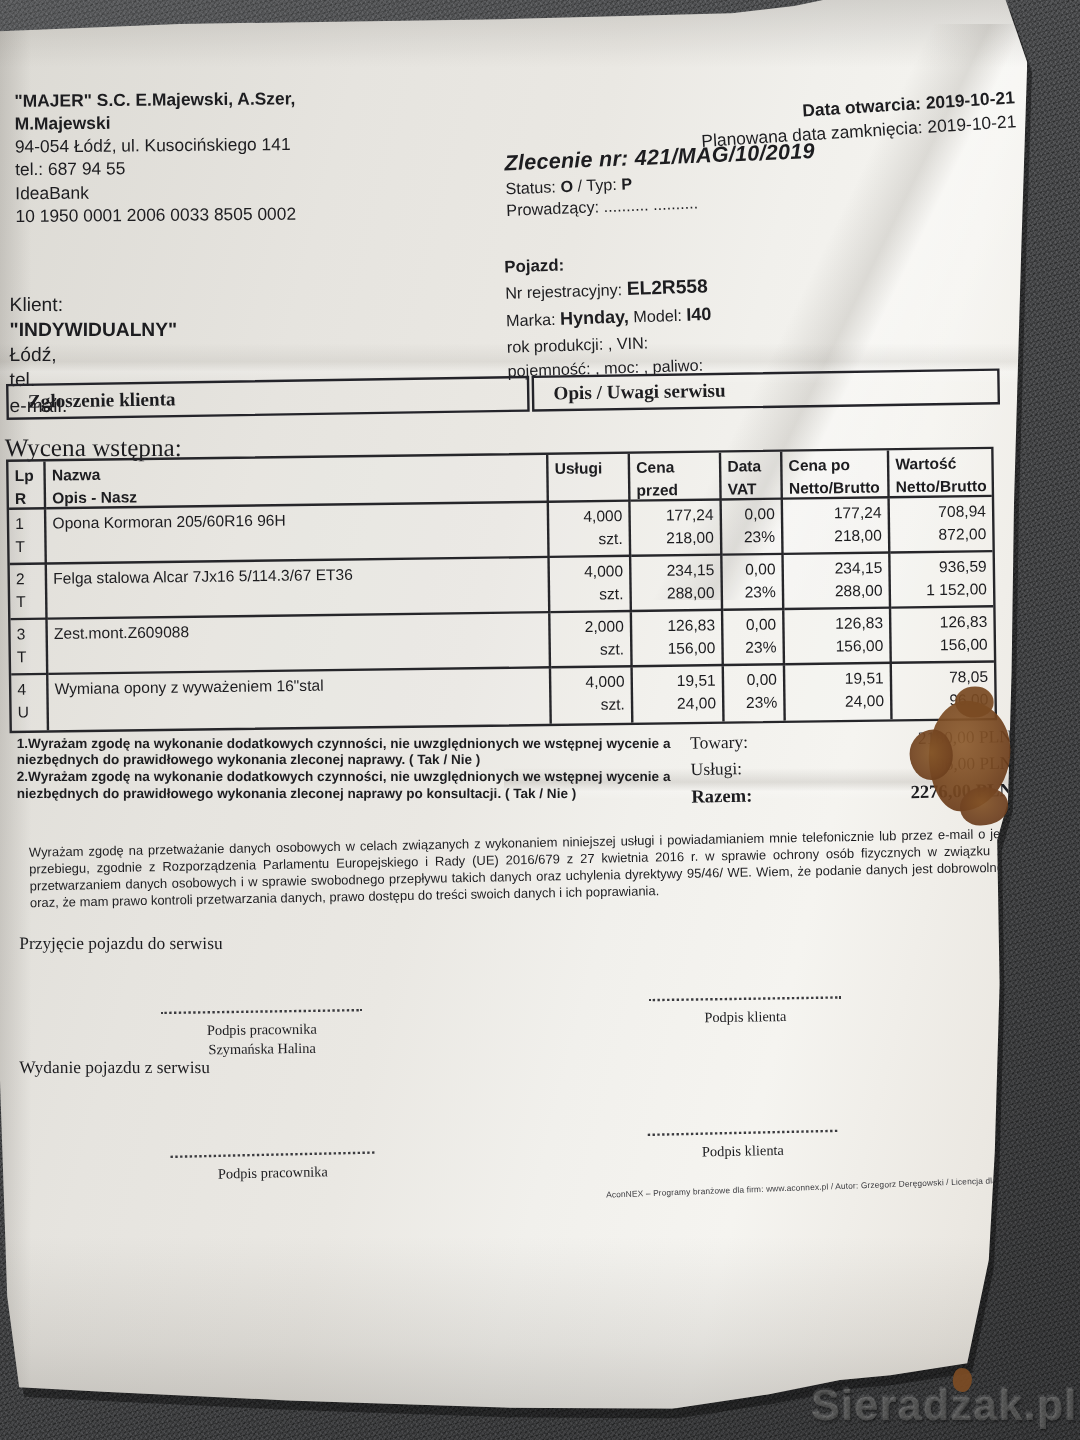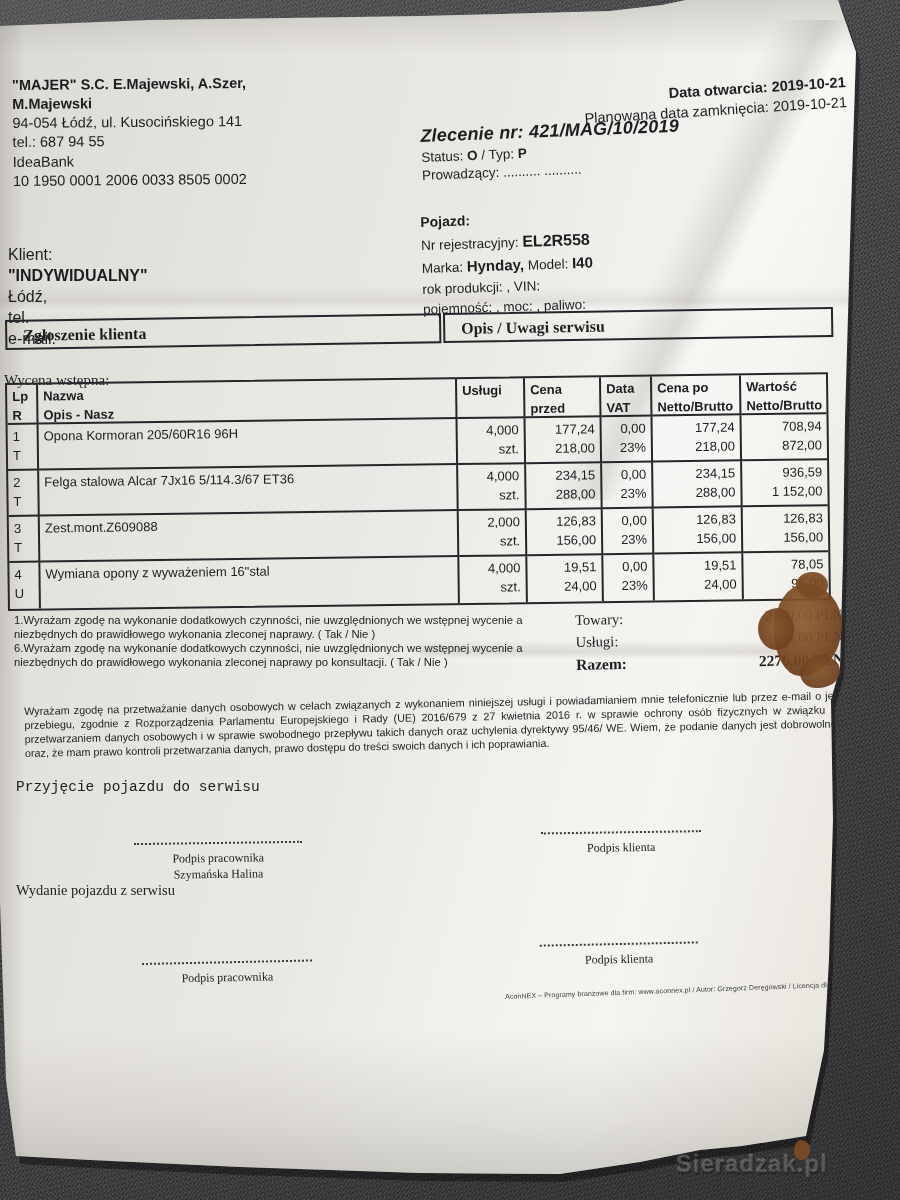--- a/index.html
+++ b/index.html
@@ -59,35 +59,35 @@
   .vehicle{left:420px;top:212px;transform:rotate(-1.8deg);transform-origin:0 0;font-size:13.5px;line-height:1.5;}
   .vehicle .reg{font-size:16px;}
   .vehicle .mk{font-size:15px;}
 
   .secbar{left:5px;top:320px;width:828px;height:30px;display:flex;transform:rotate(-0.9deg);transform-origin:0 0;}
   .seccell{border:2.5px solid #24242a;height:30px;line-height:27px;box-sizing:border-box;
     font-family:"Liberation Serif",serif;font-weight:bold;font-size:16px;padding-left:16px;}
   .seccell.left{width:436px;margin-right:2px;}
   .seccell.right{flex:1;}
 
-  .estimate-title{left:4px;top:372px;font-family:"Liberation Serif",serif;font-size:15px;}
+  .estimate-title{left:4px;top:361px;font-family:"Liberation Serif",serif;font-size:21px;}
 
   .wtable{left:5px;top:383px;width:823px;display:grid;
     grid-template-columns:31px 419px 68px 76px 51px 89px 1fr;
     border:2px solid #26262a;box-sizing:border-box;
     transform:rotate(-0.75deg);transform-origin:0 0;background:rgba(255,255,255,0.08);}
   .tc{border-right:2px solid #26262a;border-bottom:2px solid #26262a;box-sizing:border-box;
     padding:2px 5px;font-size:13px;line-height:19px;white-space:pre-line;overflow:hidden;}
   .tc.last{border-right:none;}
   .tc.hdr{font-weight:bold;height:40px;}
   .tc.body{height:46px;}
   .tc.num{text-align:right;}
   .tc.nobot{border-bottom:none;}
 
-  .terms{left:14px;top:613px;width:558px;font-size:11.3px;line-height:1.24;}
+  .terms{left:14px;top:613px;width:558px;font-size:11.3px;line-height:1.24;font-weight:bold;}
   .totals{left:575px;top:612px;width:268px;transform:rotate(-1.2deg);transform-origin:0 0;
     font-family:"Liberation Serif",serif;font-size:14.5px;}
   .trow{display:flex;justify-content:space-between;margin-bottom:5px;}
   .trow.total{font-weight:bold;font-size:15.5px;}
 
   .gdpr{left:24px;top:704px;width:812px;font-size:10.8px;line-height:1.3;text-align:justify;transform:rotate(-1.1deg);transform-origin:0 0;}
 
   .handover-title{font-family:"Liberation Serif",serif;font-size:14.5px;}
   .sigwrap{left:0;top:0;width:860px;}
   .siggroup{position:absolute;text-align:center;}
@@ -102,21 +102,21 @@
     background:radial-gradient(ellipse at 42% 38%, #8d5c2f 0%, #7a4a22 48%, #643618 85%);}
   .st-l1{left:758px;top:608px;width:36px;height:42px;border-radius:55% 45% 50% 50%/48% 52% 48% 52%;
     background:radial-gradient(ellipse at 50% 45%, #855629 0%, #744521 60%, #5f3416 95%);}
   .st-l2{left:800px;top:656px;width:40px;height:32px;border-radius:50% 50% 58% 42%/55% 45% 52% 48%;
     background:radial-gradient(ellipse at 45% 40%, #835327 0%, #6e4020 65%, #5a3114 95%);}
   .st-l3{left:796px;top:572px;width:32px;height:26px;border-radius:52% 48% 50% 50%/50% 50% 48% 52%;
     background:#7a4a22;}
   .st-speck{left:794px;top:1140px;width:16px;height:20px;border-radius:45% 55% 50% 50%/52% 48% 55% 45%;
     background:#7c4b23;}
 
-  .watermark{position:absolute;left:676px;top:1150px;font-size:24px;font-weight:bold;
+  .watermark{position:absolute;left:676px;top:1150px;font-size:36px;font-weight:bold;
     color:rgba(224,224,221,0.20);letter-spacing:1px;
     text-shadow:1px 2px 2px rgba(0,0,0,0.35), -1px -1px 1px rgba(255,255,255,0.10);}
 </style>
 </head>
 <body>
 
 <div id="stage">
 
   <div class="carpet"></div>
   <div class="carpet-shade"></div>
@@ -241,41 +241,41 @@
       <div class="tc body num nobot">0,00
 23%</div>
       <div class="tc body num nobot">19,51
 24,00</div>
       <div class="tc body num nobot last">78,05
 96,00</div>
     </div>
 
     <div class="abs terms">
       <div>1.Wyrażam zgodę na wykonanie dodatkowych czynności, nie uwzględnionych we wstępnej wycenie a niezbędnych do prawidłowego wykonania zleconej naprawy. ( Tak / Nie )</div>
-      <div>6.Wyrażam zgodę na wykonanie dodatkowych czynności, nie uwzględnionych we wstępnej wycenie a niezbędnych do prawidłowego wykonania zleconej naprawy po konsultacji. ( Tak / Nie )</div>
+      <div>2.Wyrażam zgodę na wykonanie dodatkowych czynności, nie uwzględnionych we wstępnej wycenie a niezbędnych do prawidłowego wykonania zleconej naprawy po konsultacji. ( Tak / Nie )</div>
     </div>
 
     <div class="abs totals">
       <div class="trow">
         <span>Towary:</span>
         <span>2180,00 PLN</span>
       </div>
       <div class="trow">
         <span>Usługi:</span>
         <span>96,00 PLN</span>
       </div>
       <div class="trow total">
         <span>Razem:</span>
         <span>2276,00 PLN</span>
       </div>
     </div>
 
     <div class="abs gdpr">Wyrażam zgodę na przetważanie danych osobowych w celach związanych z wykonaniem niniejszej usługi i powiadamianiem mnie telefonicznie lub przez e-mail o jej przebiegu, zgodnie z Rozporządzenia Parlamentu Europejskiego i Rady (UE) 2016/679 z 27 kwietnia 2016 r. w sprawie ochrony osób fizycznych w związku z przetwarzaniem danych osobowych i w sprawie swobodnego przepływu takich danych oraz uchylenia dyrektywy 95/46/ WE. Wiem, że podanie danych jest dobrowolne oraz, że mam prawo kontroli przetwarzania danych, prawo dostępu do treści swoich danych i ich poprawiania.</div>
 
-    <div class="abs handover-title" style="left:16px;top:779px;font-family:Liberation Mono, monospace;">Przyjęcie pojazdu do serwisu</div>
+    <div class="abs handover-title" style="left:16px;top:779px;">Przyjęcie pojazdu do serwisu</div>
     <div class="abs sigwrap" style="top:845px;transform:rotate(-0.8deg);transform-origin:0 0;">
       <div class="siggroup" style="left:134px;width:168px;">
         <div class="sigline"></div>
         <div class="siglabel">
           <span class="pre">Podpis pracownika</span><br>
           <span>Szymańska Halina</span>
         </div>
       </div>
       <div class="siggroup" style="left:541px;width:160px;top:-5px;">
         <div class="sigline"></div>

